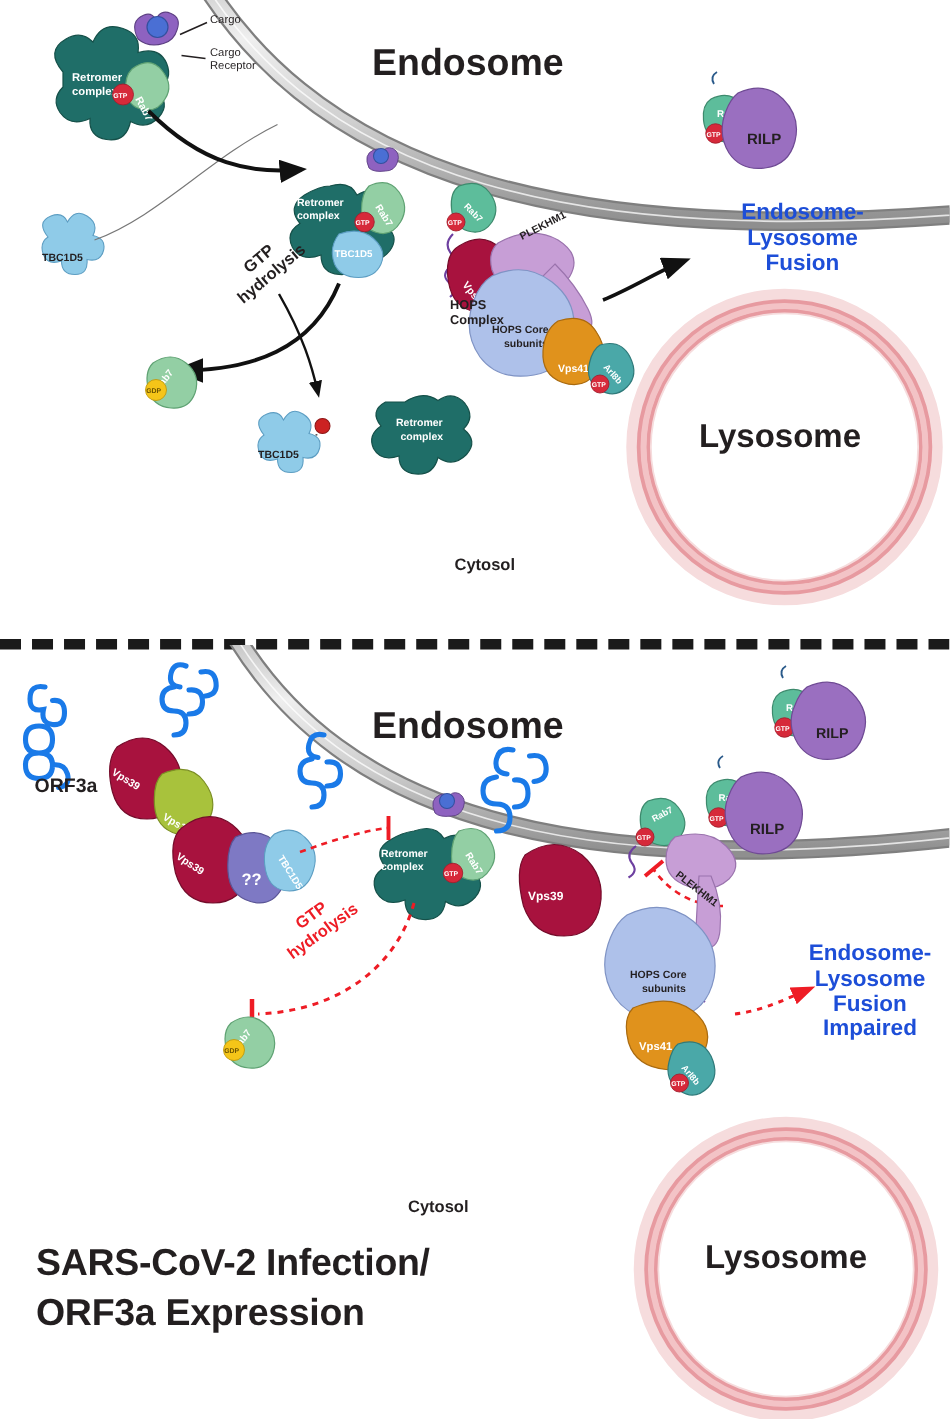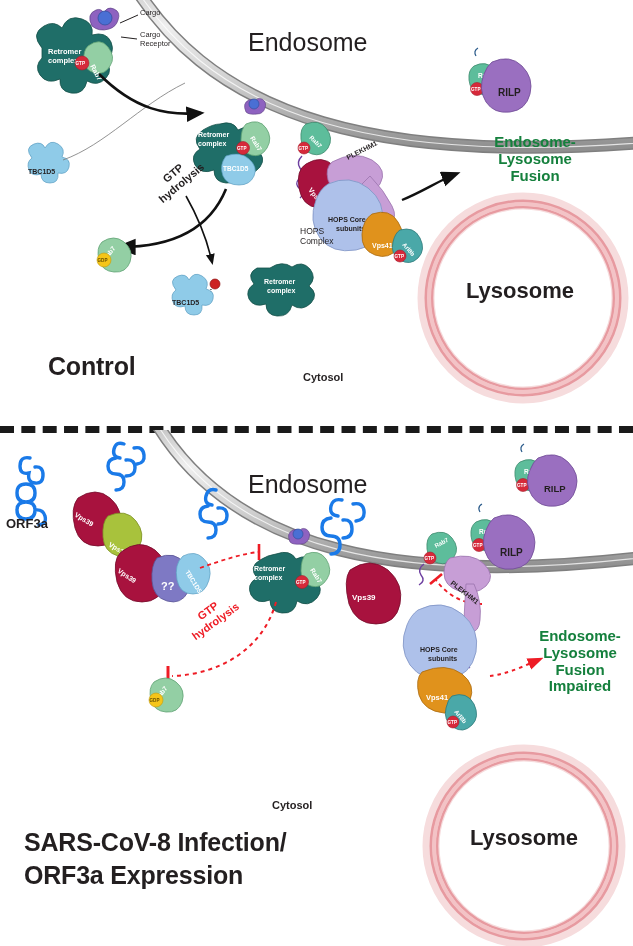--- a/index.html
+++ b/index.html
@@ -7,23 +7,23 @@
        font-family:"Liberation Sans",sans-serif;color:#231f20;}
   .panel{position:absolute;left:0;width:633px;overflow:hidden;}
   #panel-control{top:0;height:428px;}
   #panel-infected{top:430px;height:516px;}
   .divider{position:absolute;left:0;top:426px;width:633px;height:0;
            border-top:7px dashed #1a1a1a;}
   .abs{position:absolute;}
   svg{display:block;overflow:visible;}
   .lbl{position:absolute;white-space:nowrap;font-weight:bold;}
   .title-big{font-size:25px;font-weight:bold;letter-spacing:-.2px;}
-  .title-endo{font-size:25px;font-weight:normal;}
+  .title-endo{font-size:25px;font-weight:bold;}
   .cytosol{font-size:11px;font-weight:bold;margin-top:24px;}
-  .red-txt{color:#15803d;font-weight:bold;font-size:15px;line-height:1.12;
+  .red-txt{color:#1d4ed8;font-weight:bold;font-size:15px;line-height:1.12;
            text-align:center;}
   .protlabel{font-size:7px;font-weight:bold;fill:#fff;}
   .protlabel-dark{font-size:8px;font-weight:bold;fill:#231f20;}
   .callout{font-size:7.5px;font-weight:normal;color:#231f20;line-height:1.25;}
   .gtp-badge{font-size:4.6px;font-weight:bold;fill:#fff;}
   .rot-lbl{font-size:11px;font-weight:bold;}
   .pi-lbl{font-size:9px;font-style:italic;font-weight:bold;}
 </style>
 </head>
 <body>
@@ -178,22 +178,22 @@
     <text class="protlabel-dark" x="48" y="113" style="font-size:7px">subunits</text>
 
     <path d="M84,96 q18,-6 26,8 q9,14 0,26 q-9,12 -23,7 q-14,-5 -13,-21 q1,-14 10,-20 z" fill="#e0921c" stroke="#a96a0f" stroke-width=".8"></path>
     <text class="protlabel" x="84" y="130" style="font-size:7px">Vps41</text>
 
     <path d="M112,112 q14,-4 20,8 q6,12 -2,20 q-8,8 -18,2 q-10,-6 -7,-18 q2,-9 7,-12 z" fill="#4aa8a8" stroke="#2f7a7a" stroke-width=".8"></path>
     <text class="protlabel" x="114" y="127" transform="rotate(48 114 127)" style="font-size:6px">Arl8b</text>
     <circle cx="112" cy="138" r="6" fill="#d6293a" stroke="#a31e2c" stroke-width=".6"></circle>
     <text class="gtp-badge" x="106.5" y="140">GTP</text>
   </svg>
-  <div class="abs" style="left:300px;top:226px;white-space:pre;font-size:8.5px;
-       font-weight:normal;line-height:1.2;">HOPS
+  <div class="abs" style="left:300px;top:198px;white-space:pre;font-size:8.5px;
+       font-weight:bold;line-height:1.2;">HOPS
 Complex</div>
 
   <svg class="abs" style="left:400px;top:170px;" width="70" height="42">
     <defs>
       <marker id="bkArrow4" markerWidth="8" markerHeight="8" refX="6" refY="3.2" orient="auto">
           <path d="M0,0 L8,3.2 L0,6.4 z" fill="#111"></path>
         </marker>
     </defs>
     <path d="M2,30 C22,22 40,10 56,4" fill="none" stroke="#111" stroke-width="2.4" marker-end="url(#bkArrow4)"></path>
   </svg>
@@ -213,21 +213,20 @@
   </svg>
 
   <svg class="abs" style="left:416px;top:198px;" width="215" height="215">
     <circle cx="107" cy="100" r="97" fill="none" stroke="#f6dcdd" stroke-width="17"></circle>
     <circle cx="107" cy="100" r="97" fill="none" stroke="#e79aa0" stroke-width="3"></circle>
     <circle cx="107" cy="100" r="91" fill="none" stroke="#e79aa0" stroke-width="2.6"></circle>
     <circle cx="107" cy="100" r="94" fill="none" stroke="#f3c3c6" stroke-width="4"></circle>
   </svg>
   <div class="abs" style="left:466px;top:278px;font-size:22px;font-weight:bold;">Lysosome</div>
 
-  <div class="abs title-big" style="left:48px;top:352px;">Control</div>
   <div class="abs cytosol" style="left:303px;top:347px;">Cytosol</div>
 </div>
 
 <div class="divider"></div>
 
 <div class="panel" id="panel-infected">
 
   <svg class="abs" style="left:0;top:0;" width="633" height="300">
     <defs>
       <linearGradient id="memGrad2" x1="0" y1="0" x2="0" y2="1">
@@ -243,21 +242,21 @@
   </svg>
 
   <div class="lbl title-endo" style="left:248px;top:40px;">Endosome</div>
 
   <svg class="abs" style="left:8px;top:22px;" width="60" height="80">
     <path d="M22,6 q-10,-2 -10,8 q0,9 9,7 q-2,9 6,10 q8,1 8,-8 q0,-9 -8,-8
              M18,32 q-9,0 -9,9 q0,9 9,9 M18,32 q9,0 9,9 q0,9 -9,9
              M18,50 q-9,0 -9,8 q0,9 9,9 q9,0 9,-9 q0,-8 -9,-8
              M27,58 q8,-1 10,6 q2,8 -6,9" fill="none" stroke="#1a7ae8" stroke-width="3.4" stroke-linecap="round"></path>
   </svg>
-  <div class="abs" style="left:6px;top:86px;font-size:13px;font-weight:bold;">ORF3a</div>
+  <div class="abs" style="left:23px;top:86px;font-size:13px;font-weight:bold;">ORF3a</div>
 
   <svg class="abs" style="left:96px;top:8px;" width="80" height="60">
     <path d="M28,6 q-8,-3 -10,5 q-2,8 6,9 M20,20 q-8,1 -8,8 q0,8 8,8
              M20,36 q8,0 8,8 q0,8 -8,8 M30,22 q9,-1 9,8 q0,8 -9,8
              M38,10 q9,-2 10,7 q1,8 -7,9" fill="none" stroke="#1a7ae8" stroke-width="3.4" stroke-linecap="round"></path>
   </svg>
   <svg class="abs" style="left:190px;top:56px;" width="70" height="58">
     <path d="M26,4 q-8,-2 -10,6 q-2,8 6,9 M18,20 q-8,1 -8,8 q0,8 8,8
              M18,36 q8,0 8,8 q0,8 -8,8 M28,22 q9,-1 9,8 q0,8 -9,8" fill="none" stroke="#1a7ae8" stroke-width="3.4" stroke-linecap="round"></path>
   </svg>
@@ -399,15 +398,15 @@
 
   <svg class="abs" style="left:414px;top:318px;" width="218" height="212">
     <circle cx="110" cy="98" r="93" fill="none" stroke="#f6dcdd" stroke-width="17"></circle>
     <circle cx="110" cy="98" r="93" fill="none" stroke="#e79aa0" stroke-width="3"></circle>
     <circle cx="110" cy="98" r="87" fill="none" stroke="#e79aa0" stroke-width="2.6"></circle>
     <circle cx="110" cy="98" r="90" fill="none" stroke="#f3c3c6" stroke-width="4"></circle>
   </svg>
   <div class="abs" style="left:470px;top:395px;font-size:22px;font-weight:bold;">Lysosome</div>
 
   <div class="abs cytosol" style="left:272px;top:345px;">Cytosol</div>
-  <div class="abs title-big" style="left:24px;top:396px;white-space:pre;line-height:1.3;">SARS-CoV-8 Infection/
+  <div class="abs title-big" style="left:24px;top:396px;white-space:pre;line-height:1.3;">SARS-CoV-2 Infection/
 ORF3a Expression</div>
 </div>
 
 </body></html>

